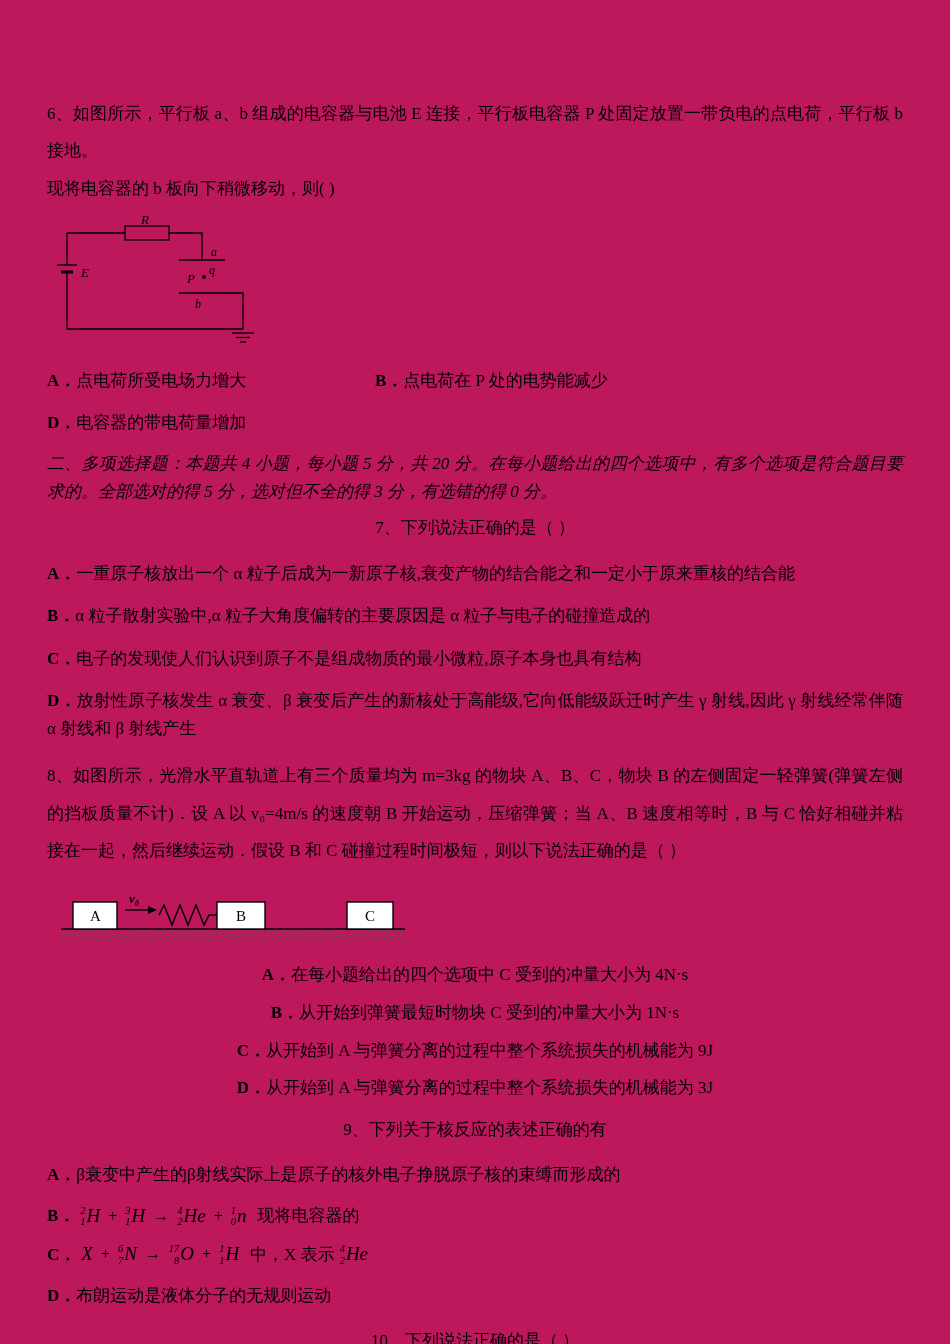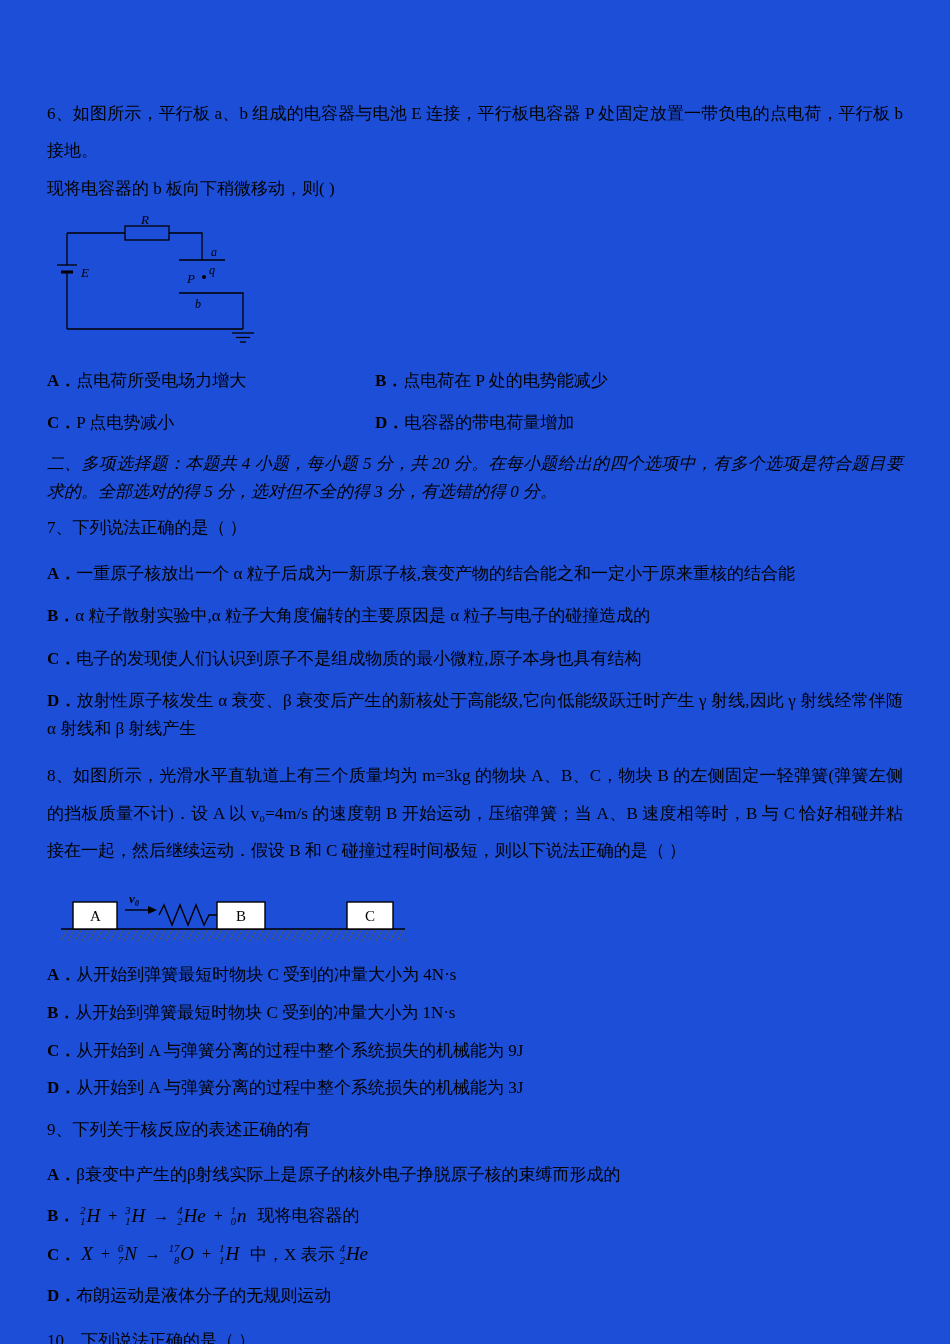--- a/index.html
+++ b/index.html
@@ -1,24 +1,24 @@
 <!DOCTYPE html>
 <html><head>
 <meta charset="utf-8">
 <style>
   * { box-sizing: border-box; }
   html,body { margin:0; padding:0; background:#ffffff; }
   .page {
     width: 950px; height: 1344px; margin: 0 auto;
     padding: 95px 47px 0 47px;
-    background: #1d4ed8; color: #000;
+    background: #be185d; color: #000;
     font-family: "Liberation Serif", "DejaVu Serif", serif;
     font-size: 17px; overflow: hidden;
   }
-  p { margin: 0; }
+  p { margin: 0; text-align: center; }
   .stem { line-height: 2.2; text-align: justify; }
   .sec  { line-height: 1.65; text-align: justify; margin: 10px 0 4px; font-style: italic; }
   .qhead{ line-height: 1.9; margin: 6px 0 2px; }
   .opt  { line-height: 1.62; margin: 15px 0; text-align: justify; }
   .opt-lg { line-height: 1.45; margin: 13px 0; }
   .optrow { display: flex; line-height: 2.0; margin: 8px 0; }
   .optrow .c1 { width: 328px; }
   b.lab { font-weight: bold; }
   .fig { margin: 8px 0 2px; }
   .fline { display: flex; align-items: center; margin: 14px 0; line-height: 1.3; }
@@ -69,21 +69,20 @@
         <text x="148" y="93" font-size="12">b</text>
       </g>
     </svg>
   </div>
 
   <div class="optrow">
     <span class="c1"><b class="lab">A．</b><span>点电荷所受电场力增大</span></span>
     <span><b class="lab">B．</b><span>点电荷在 P 处的电势能减少</span></span>
   </div>
   <div class="optrow">
-    <span class="c1"><b class="lab">C．</b><span>P 点电势减小</span></span>
     <span><b class="lab">D．</b><span>电容器的带电荷量增加</span></span>
   </div>
 
   <p class="sec">二、多项选择题：本题共 4 小题，每小题 5 分，共 20 分。在每小题给出的四个选项中，有多个选项是符合题目要求的。全部选对的得 5 分，选对但不全的得 3 分，有选错的得 0 分。</p>
 
   <p class="qhead">7、下列说法正确的是（        ）</p>
   <p class="opt"><b class="lab">A．</b><span>一重原子核放出一个 α 粒子后成为一新原子核,衰变产物的结合能之和一定小于原来重核的结合能</span></p>
   <p class="opt"><b class="lab">B．</b><span>α 粒子散射实验中,α 粒子大角度偏转的主要原因是 α 粒子与电子的碰撞造成的</span></p>
   <p class="opt"><b class="lab">C．</b><span>电子的发现使人们认识到原子不是组成物质的最小微粒,原子本身也具有结构</span></p>
   <p class="opt"><b class="lab">D．</b><span>放射性原子核发生 α 衰变、β 衰变后产生的新核处于高能级,它向低能级跃迁时产生 γ 射线,因此 γ 射线经常伴随 α 射线和 β 射线产生</span></p>
@@ -111,21 +110,21 @@
       <polygon points="110,29 101,25 101,33" fill="#000"></polygon>
       <g font-size="15" fill="#000">
         <text x="43" y="40">A</text>
         <text x="189" y="40">B</text>
         <text x="318" y="40">C</text>
         <text x="82" y="22" font-size="13" font-style="italic" font-weight="bold">v₀</text>
       </g>
     </svg>
   </div>
 
-  <p class="opt-lg"><b class="lab">A．</b><span>从开始到弹簧最短时物块 C 受到的冲量大小为 4N·s</span></p>
+  <p class="opt-lg"><b class="lab">A．</b><span>在每小题给出的四个选项中 C 受到的冲量大小为 4N·s</span></p>
   <p class="opt-lg"><b class="lab">B．</b><span>从开始到弹簧最短时物块 C 受到的冲量大小为 1N·s</span></p>
   <p class="opt-lg"><b class="lab">C．</b><span>从开始到 A 与弹簧分离的过程中整个系统损失的机械能为 9J</span></p>
   <p class="opt-lg"><b class="lab">D．</b><span>从开始到 A 与弹簧分离的过程中整个系统损失的机械能为 3J</span></p>
 
   <p class="qhead">9、下列关于核反应的表述正确的有</p>
   <p class="opt"><b class="lab">A．</b><span>β衰变中产生的β射线实际上是原子的核外电子挣脱原子核的束缚而形成的</span></p>
 
   <div class="fline">
     <b class="lab">B．</b>
     <span class="formula">

